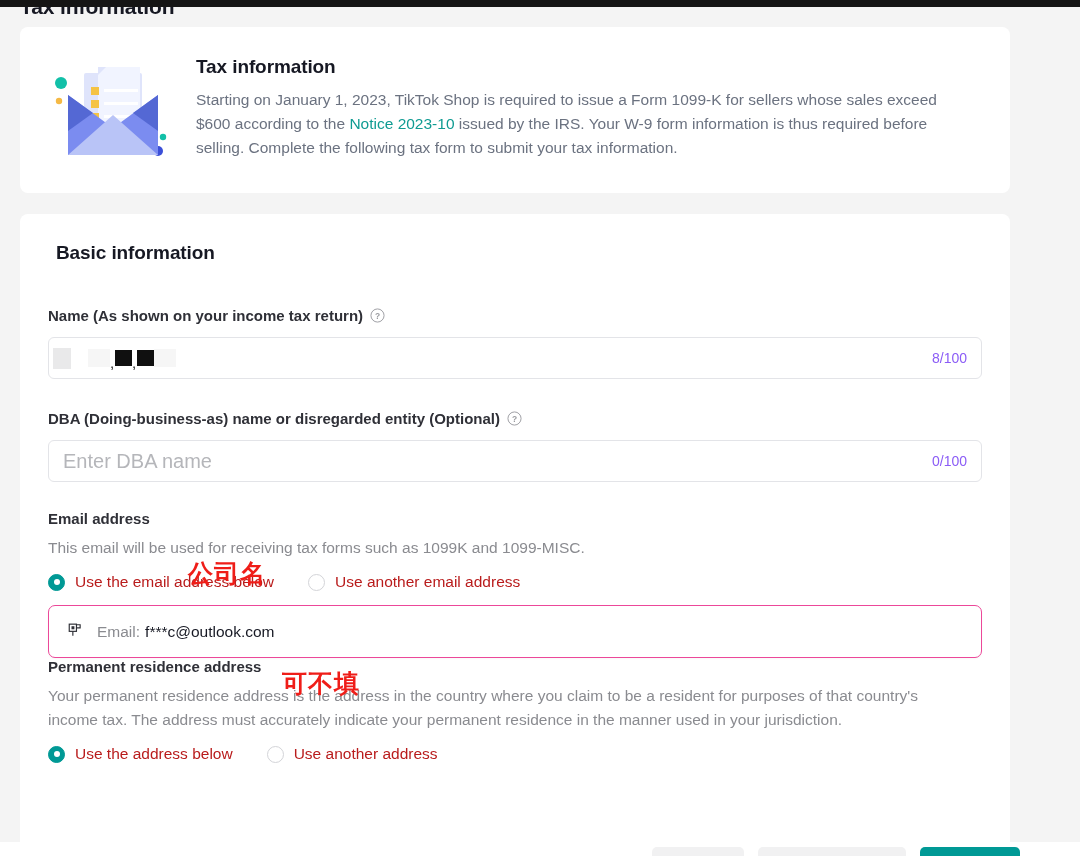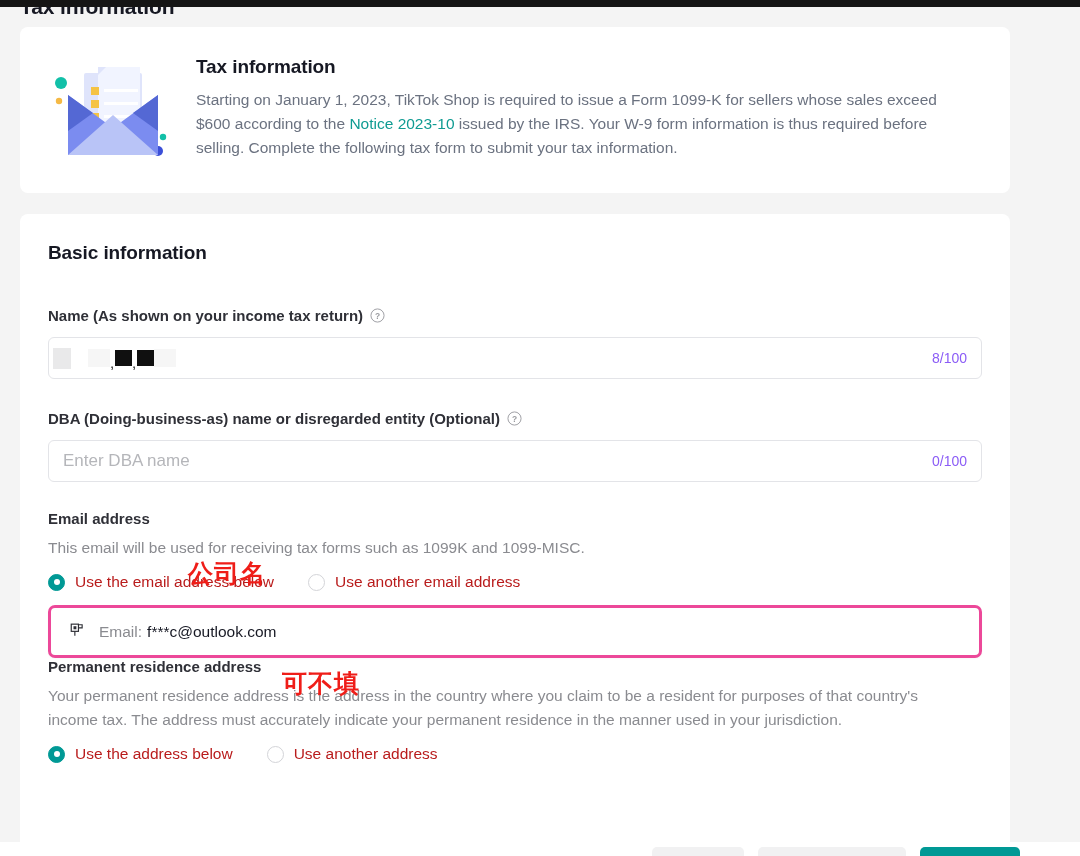--- a/index.html
+++ b/index.html
@@ -93,20 +93,21 @@
     height: 700px;
     padding: 28px 28px 0 28px;
   }
 
   .section-title {
     font-size: 19px;
     font-weight: bold;
     color: #161823;
     letter-spacing: -0.1px;
     margin-bottom: 43px;
+    margin-left: 8px;
   }
 
   .field-label {
     font-size: 15px;
     color: #2f3037;
     font-weight: bold;
     margin-bottom: 13px;
     display: flex;
     align-items: center;
     gap: 7px;
@@ -123,21 +124,21 @@
     height: 42px;
     border: 1px solid #e3e4e8;
     border-radius: 6px;
     background: #fff;
     display: flex;
     align-items: center;
     padding: 0 14px;
   }
 
   .input-placeholder {
-    font-size: 17px;
+    font-size: 20px;
     color: #b5b6ba;
   }
 
   .input-counter {
     position: absolute;
     right: 14px;
     top: 50%;
     transform: translateY(-50%);
     font-size: 14px;
     color: #8b5cf6;
@@ -243,21 +244,21 @@
 
   .radio-label {
     font-size: 15.5px;
     color: #b91c1c;
   }
 
   
   .email-box {
     margin-top: 14px;
     height: 53px;
-    border: 3px solid #ec4899;
+    border: 1px solid #ec4899;
     border-radius: 7px;
     background: #fff;
     display: flex;
     align-items: center;
     padding: 0 18px;
     gap: 12px;
     box-shadow: 0 1px 2px rgba(0,0,0,0.03);
   }
 
   .email-label {

